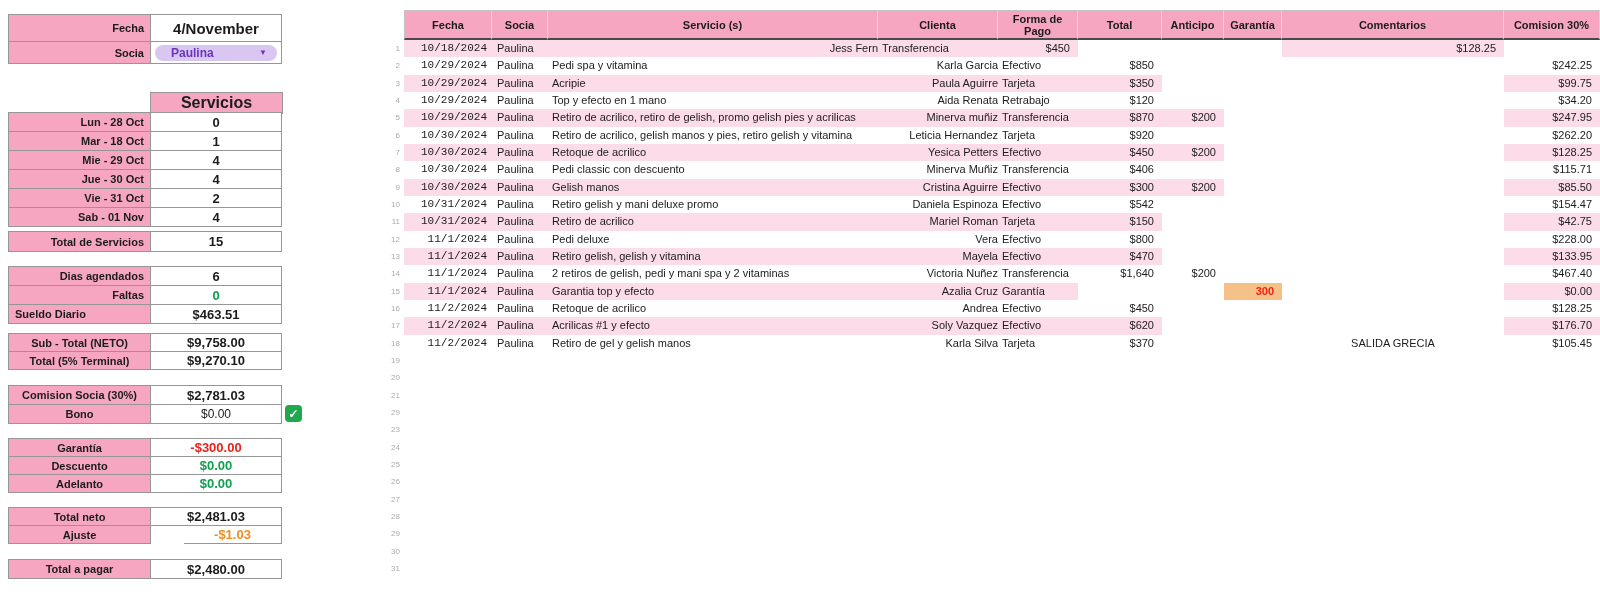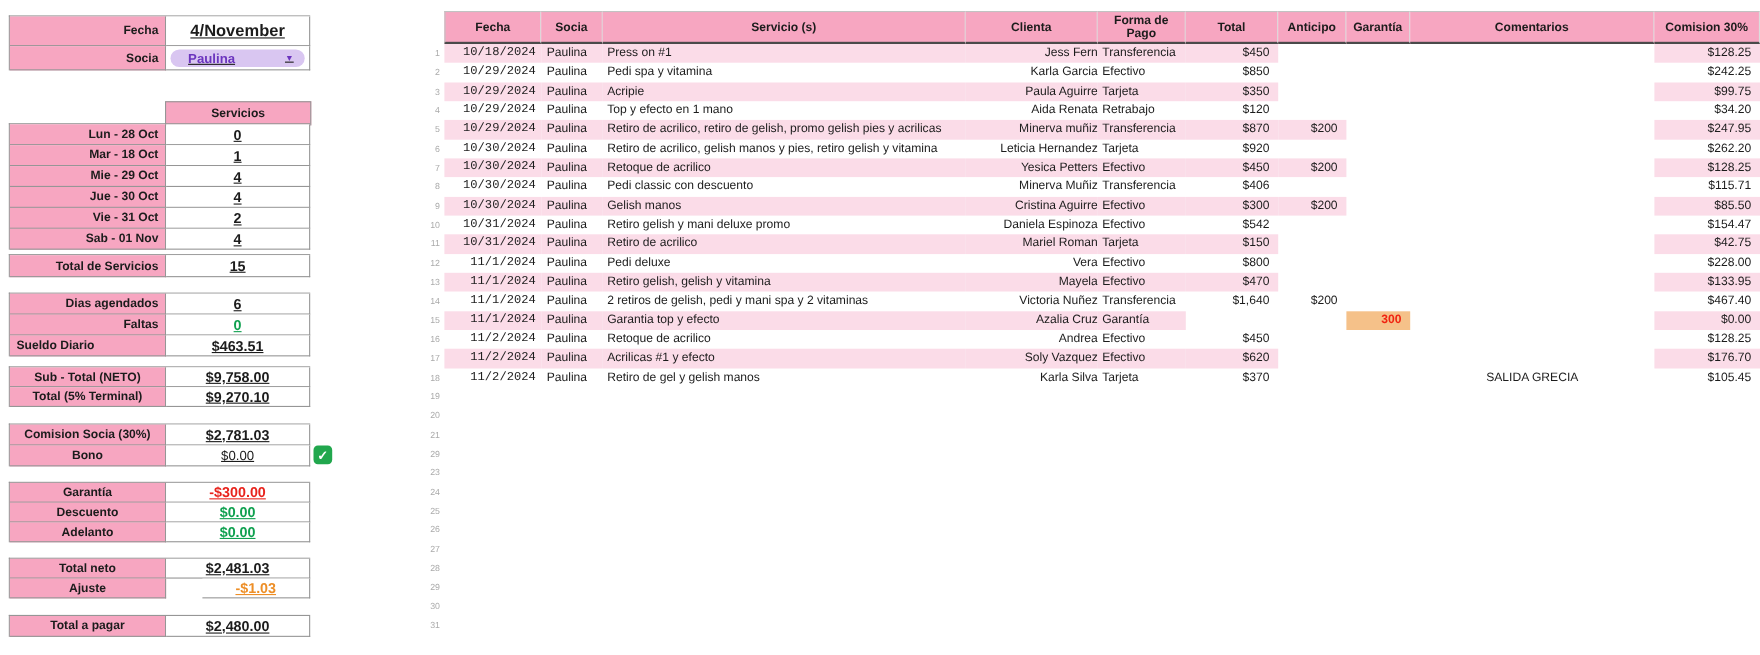--- a/index.html
+++ b/index.html
@@ -6,30 +6,30 @@
   body { width:1600px; height:595px; position:relative; font-family:"Liberation Sans", sans-serif; color:#1c1c1c; overflow:hidden; }
 
   
   .lp { position:absolute; display:grid; grid-template-columns:142px 131px;
         border-left:1px solid #969696; border-top:1px solid #969696; }
   .lp-cell { border-right:1px solid #969696; border-bottom:1px solid #969696;
              display:flex; align-items:center; font-size:11px; overflow:hidden; white-space:nowrap; }
   .lbl { background:#F7A6C1; font-weight:bold; justify-content:flex-end; padding-right:6px; }
   .lbl.center { justify-content:center; padding-right:0; }
   .lbl.left { justify-content:flex-start; padding-left:6px; padding-right:0; }
-  .val { background:#ffffff; justify-content:center; font-weight:bold; font-size:13px;text-decoration:underline; }
+  .val { background:#ffffff; justify-content:center; font-weight:bold; font-size:13px; }
   .val.big { font-size:15px; }
   .val.reg { font-weight:normal; font-size:12px; }
   .green { color:#0FA04F; }
   .red { color:#E8231C; }
   .orange { color:#ED8E26;margin-left:33px; }
 
   .lp-single { position:absolute; left:150px; top:92px; width:131px; height:20px;
                background:#F7A6C1; border:1px solid #969696; display:flex;
-               align-items:center; justify-content:center; font-size:11px; font-weight:bold; }
+               align-items:center; justify-content:center; font-size:16px; font-weight:bold; }
 
   .dd-pill { margin:2px 4px; height:16px; flex:1; background:#D9C6F1; border-radius:9px;
              display:flex; align-items:center; justify-content:space-between;
              padding:0 10px 0 16px; cursor:pointer; }
   .dd-pill .dd-text { color:#6B34BE; font-weight:bold; font-size:12px; }
   .dd-pill .dd-chev { color:#6B34BE; font-size:8px; }
 
   .chk { position:absolute; left:285px; top:405px; width:17px; height:17px; background:#21A74D;
          border-radius:4px; display:flex; align-items:center; justify-content:center;
          color:#ffffff; font-size:12px; font-weight:bold; cursor:pointer; }
@@ -154,21 +154,20 @@
     <div class="th">Anticipo</div>
     <div class="th">Garantía</div>
     <div class="th">Comentarios</div>
     <div class="th">Comision 30%</div>
   </div>
   <div id="table-body">
       <div class="trow">
     <div class="td num">1</div>
     <div class="td fecha band">10/18/2024</div>
     <div class="td socia band">Paulina</div>
-    <div class="td servicio band">Press on #1</div>
     <div class="td clienta band">Jess Fern</div>
     <div class="td pago band">Transferencia</div>
     <div class="td total band">$450</div>
     <div class="td anticipo"></div>
     <div class="td garantia"></div>
     <div class="td comentarios"></div>
     <div class="td comision band">$128.25</div>
   </div>
       <div class="trow">
     <div class="td num">2</div>

